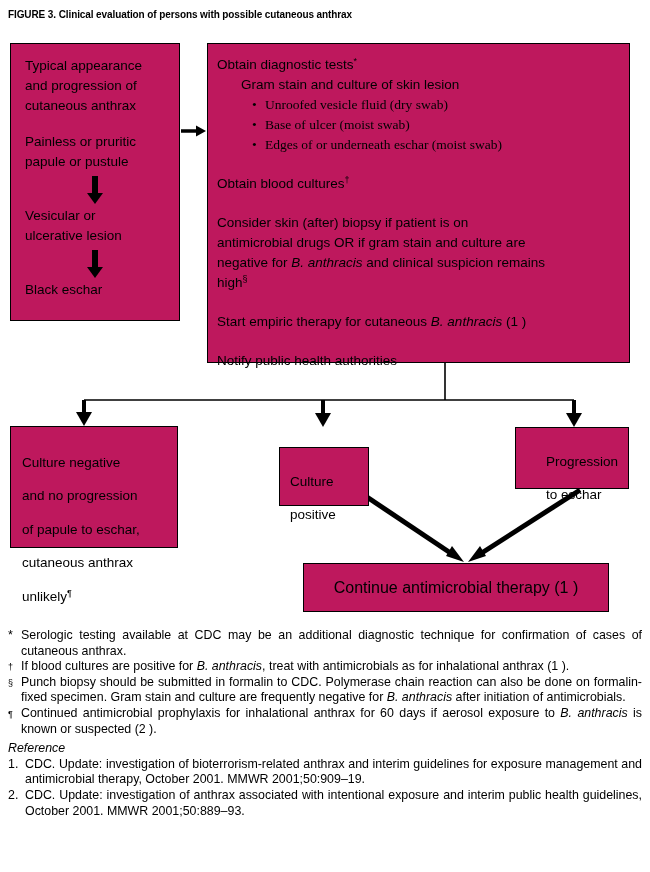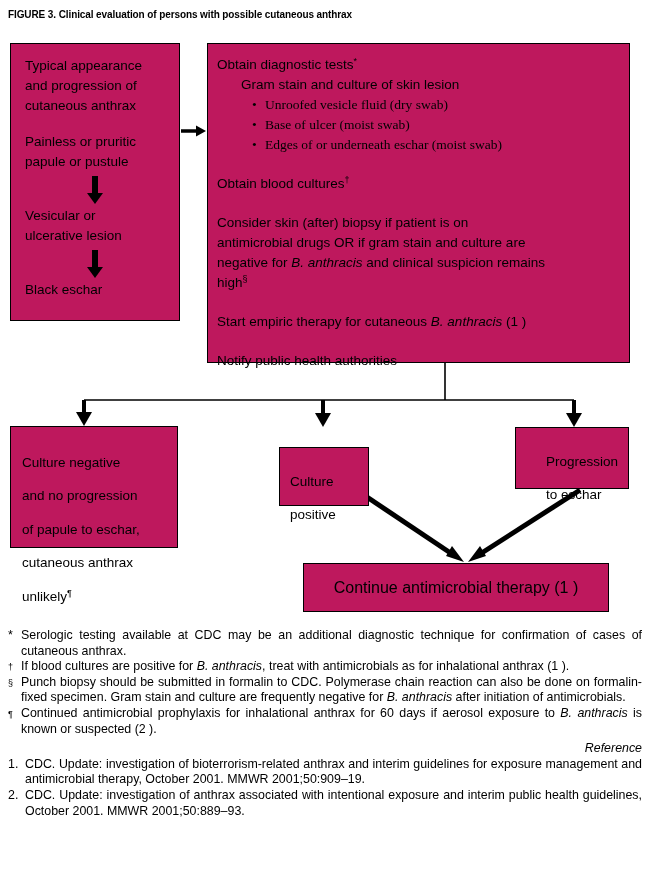--- a/index.html
+++ b/index.html
@@ -132,21 +132,20 @@
     left: 0;
     top: 0;
     width: 12px;
   }
   .fn .marker.small { font-size: 9px; top: 1px; }
   #reference-heading {
     font-style: italic;
     margin-top: 4px;
     font-size: 12.4px;
     line-height: 15.6px;
-    text-align: right;
   }
   .ref {
     position: relative;
     padding-left: 17px;
     text-align: justify;
     font-size: 12.4px;
     line-height: 15.6px;
   }
   .ref .num {
     position: absolute;

